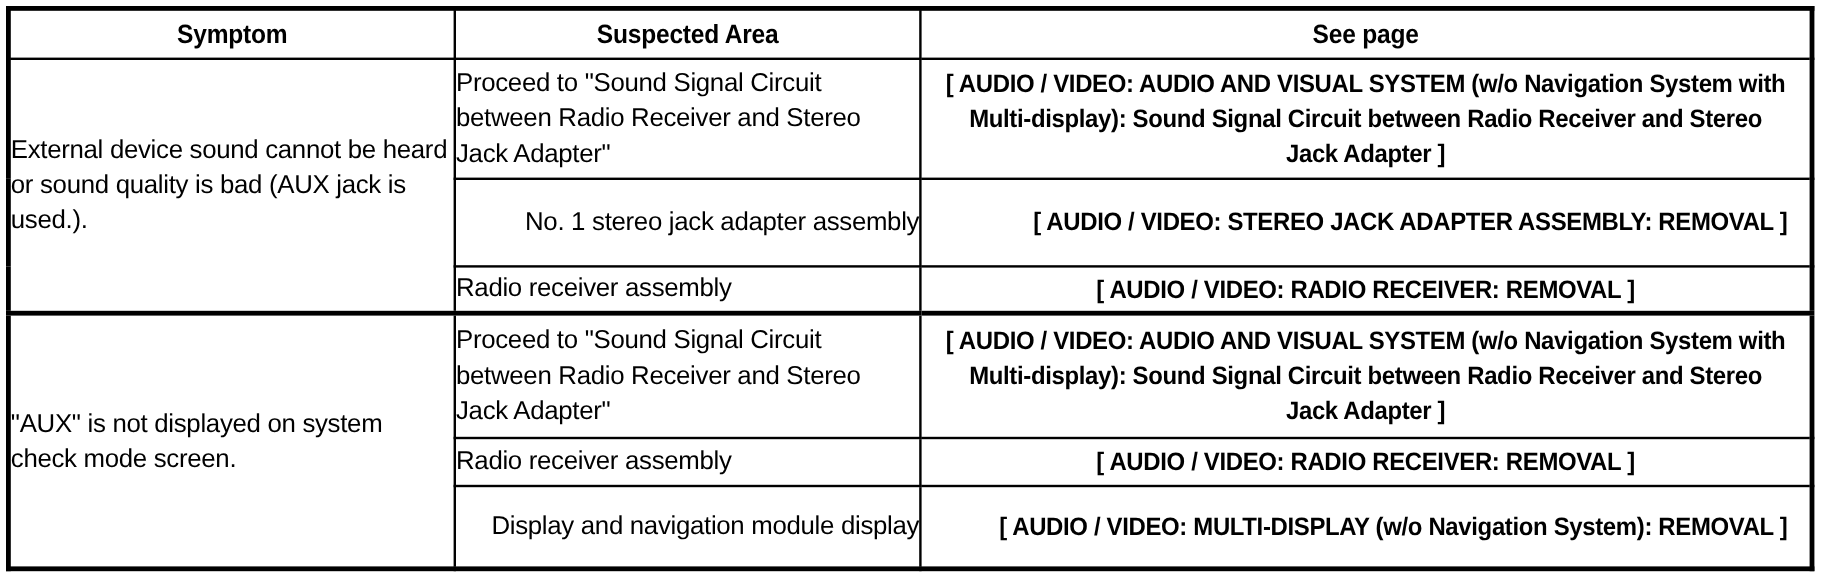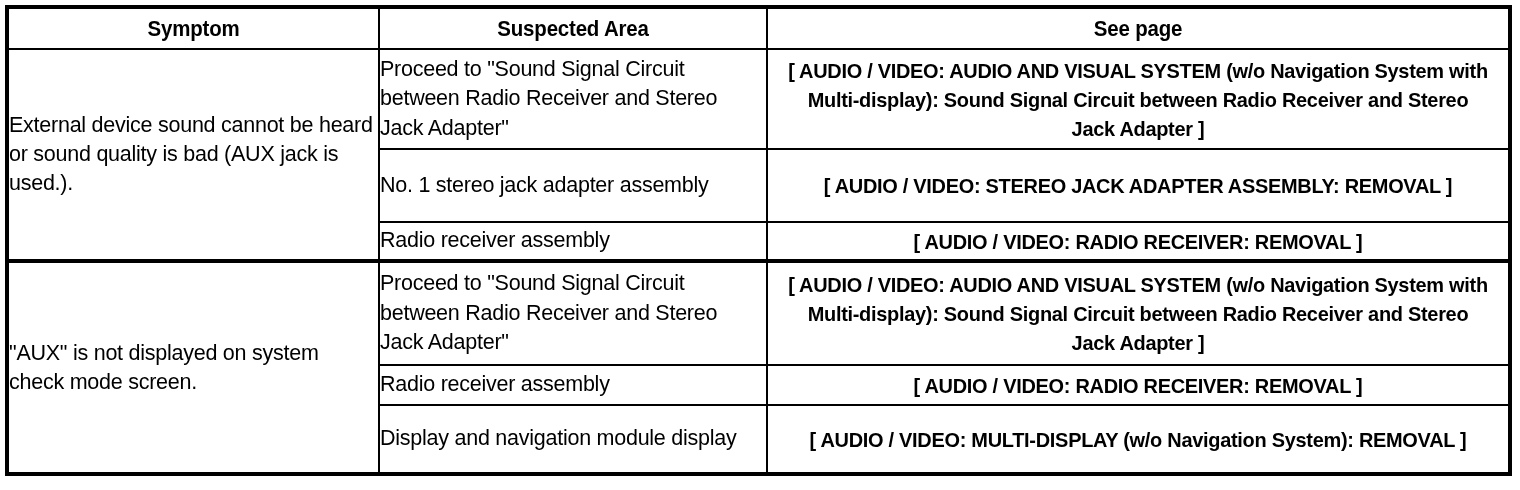--- a/index.html
+++ b/index.html
@@ -97,25 +97,25 @@
     display: block;
   }
 
   
   tr.group-start > td {
     border-top-width: 4px;
   }
 
   
   tr.r1 > td { height: 98px; }
-  tr.r2 > td { height: 71px; }
+  tr.r2 > td { height: 71px; text-align: right; }
   tr.r3 > td { height: 36px; }
   tr.r4 > td { height: 101px; }
   tr.r5 > td { height: 38px; }
-  tr.r6 > td { height: 66px; }
+  tr.r6 > td { height: 66px; text-align: right; }
 </style>
 </head>
 <body>
 
 <div class="sheet">
 
   <table class="symptom-table">
     <colgroup>
       <col class="c-symptom">
       <col class="c-area">

